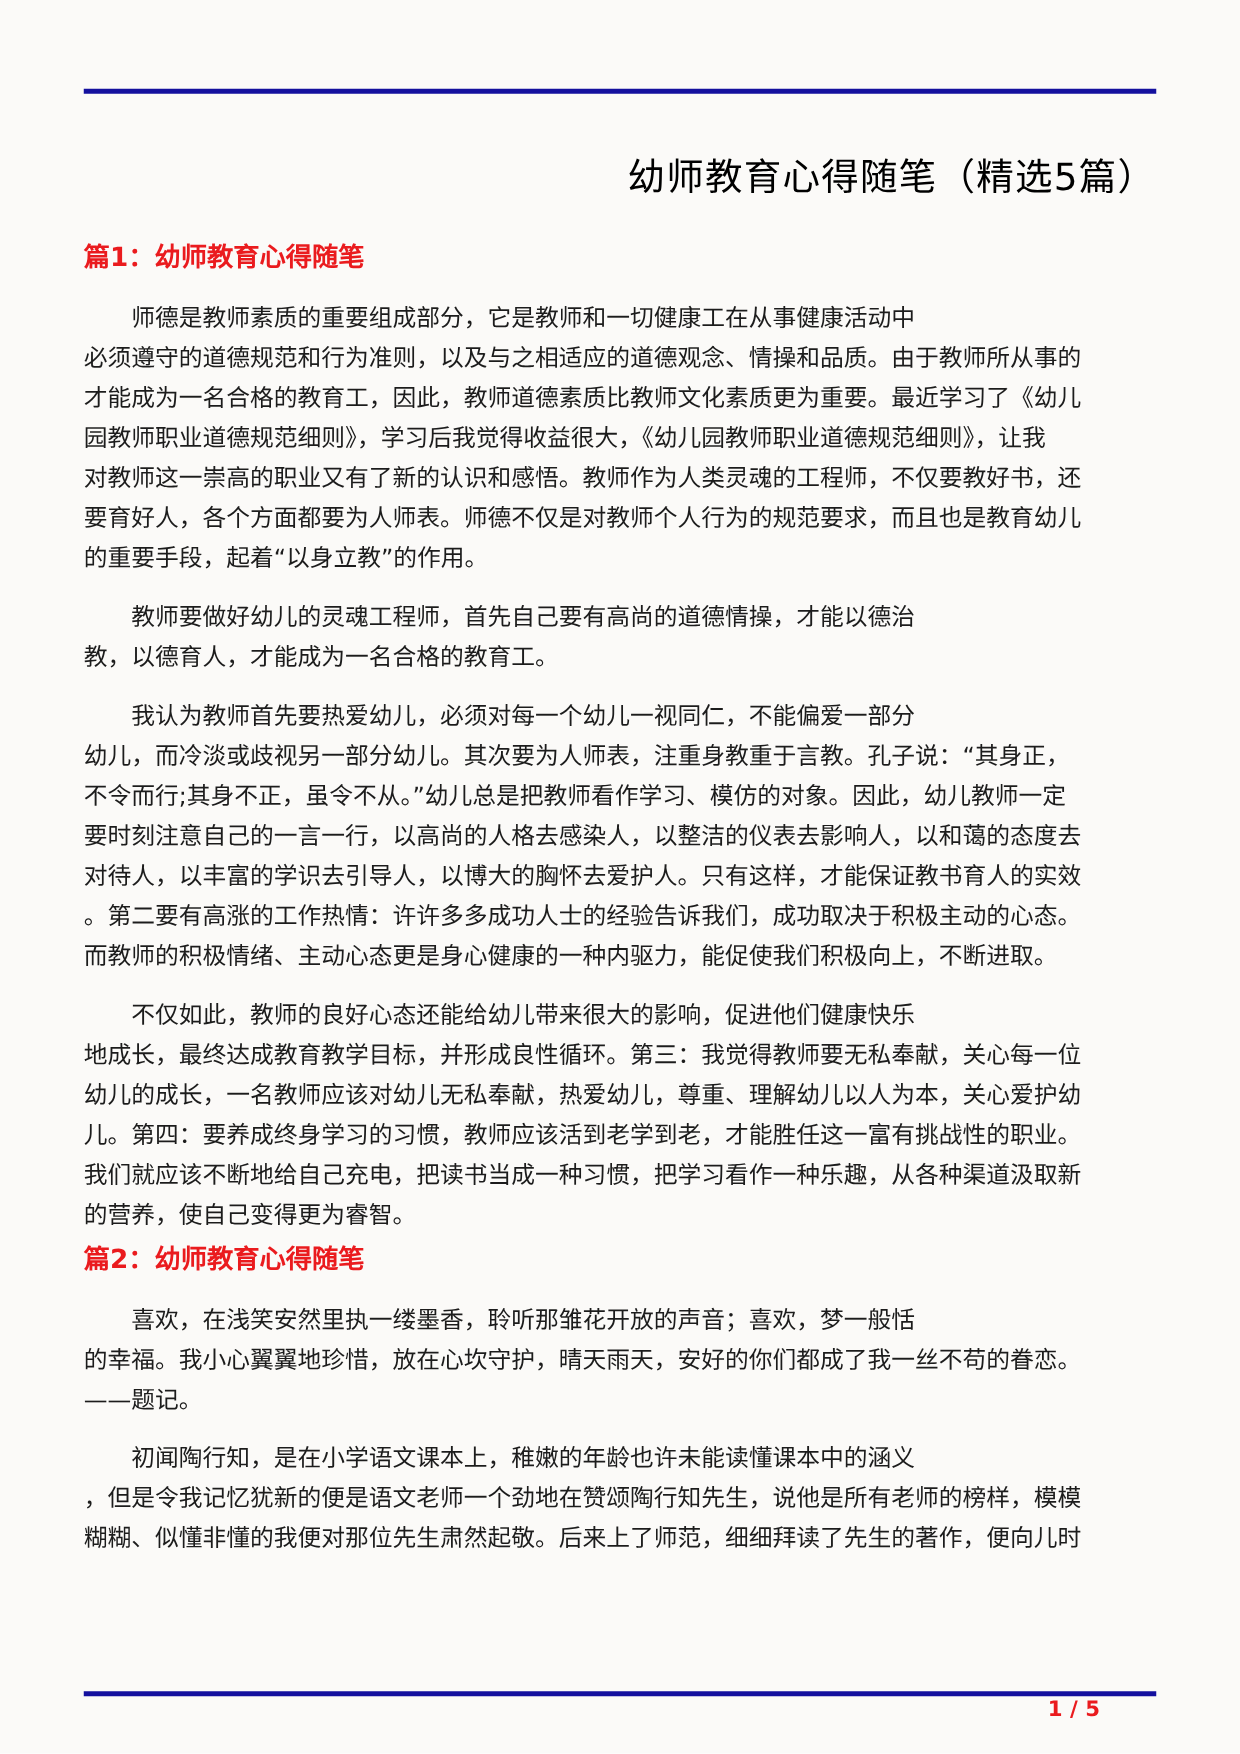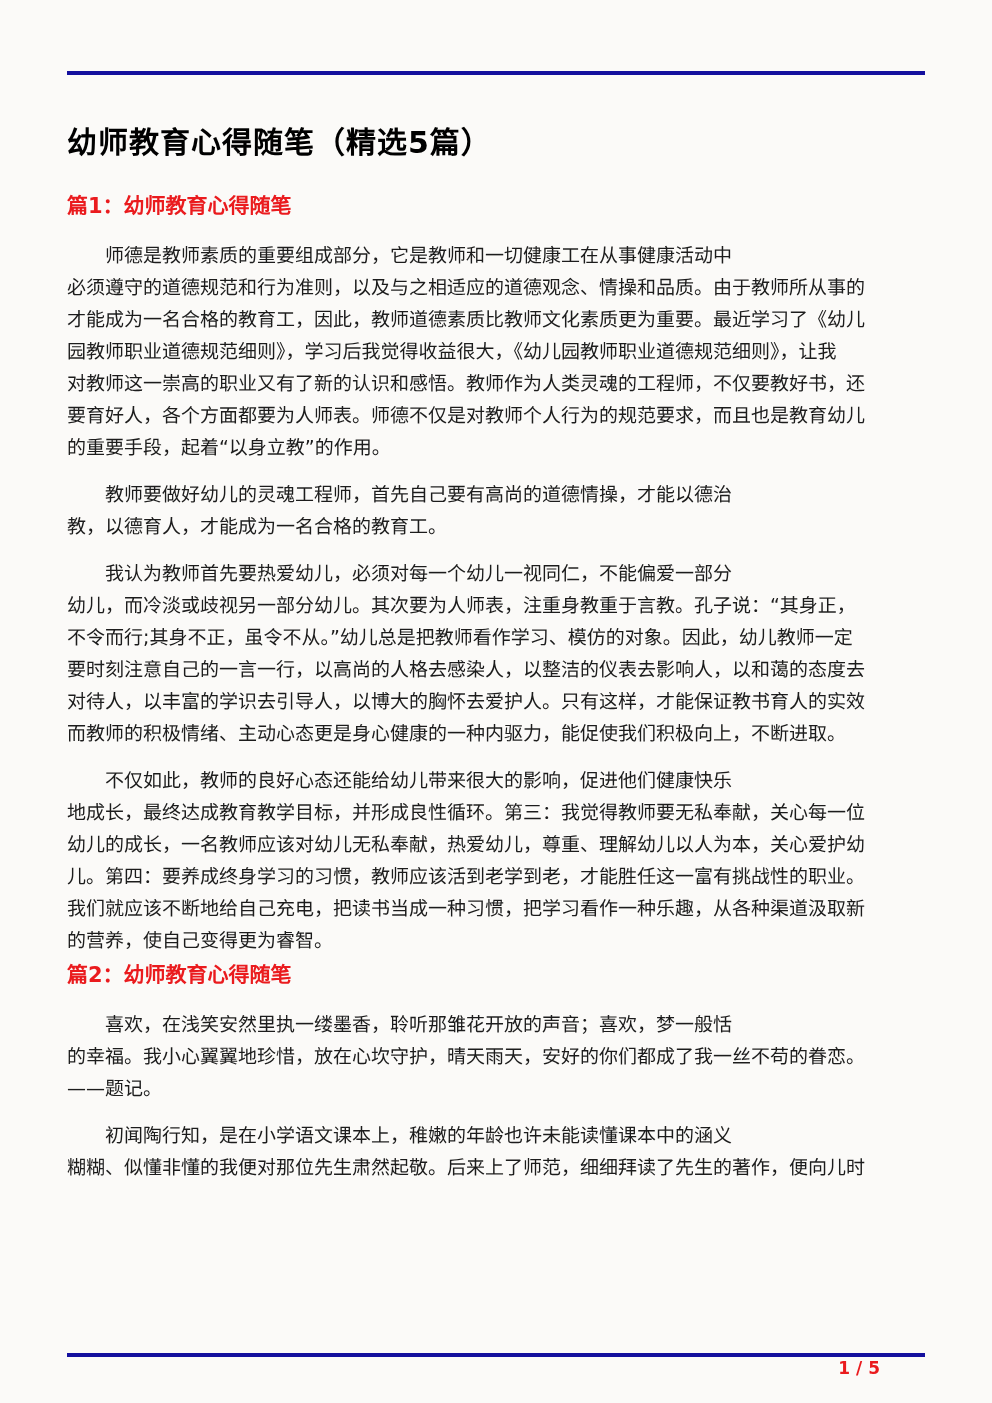--- a/index.html
+++ b/index.html
@@ -32,24 +32,24 @@
   .rule-top { top: 71px; }
   .rule-bottom { top: 1353px; }
   .content {
     position: absolute;
     top: 75px;
     left: 67px;
     width: 858px;
   }
   .doc-title {
     margin: 48px 0 0 0;
-    text-align: left;
+    text-align: right;
     font-size: 30px;
     line-height: 40px;
-    font-weight: bold;
+    font-weight: normal;
     color: #000000;
     letter-spacing: 1px;
   }
   .section-heading {
     margin: 6px 0 0 0;
     font-size: 21px;
     line-height: 26px;
     font-weight: bold;
     color: var(--heading-red);
   }
@@ -107,40 +107,42 @@
           <div class="para">
             <span class="line">教师要做好幼儿的灵魂工程师，首先自己要有高尚的道德情操，才能以德治</span>
             <span class="line">教，以德育人，才能成为一名合格的教育工。</span>
           </div>
           <div class="para">
             <span class="line">我认为教师首先要热爱幼儿，必须对每一个幼儿一视同仁，不能偏爱一部分</span>
             <span class="line">幼儿，而冷淡或歧视另一部分幼儿。其次要为人师表，注重身教重于言教。孔子说：“其身正，</span>
             <span class="line">不令而行;其身不正，虽令不从。”幼儿总是把教师看作学习、模仿的对象。因此，幼儿教师一定</span>
             <span class="line">要时刻注意自己的一言一行，以高尚的人格去感染人，以整洁的仪表去影响人，以和蔼的态度去</span>
             <span class="line">对待人，以丰富的学识去引导人，以博大的胸怀去爱护人。只有这样，才能保证教书育人的实效</span>
+            <span class="line">。第二要有高涨的工作热情：许许多多成功人士的经验告诉我们，成功取决于积极主动的心态。</span>
             <span class="line">而教师的积极情绪、主动心态更是身心健康的一种内驱力，能促使我们积极向上，不断进取。</span>
           </div>
           <div class="para">
             <span class="line">不仅如此，教师的良好心态还能给幼儿带来很大的影响，促进他们健康快乐</span>
             <span class="line">地成长，最终达成教育教学目标，并形成良性循环。第三：我觉得教师要无私奉献，关心每一位</span>
             <span class="line">幼儿的成长，一名教师应该对幼儿无私奉献，热爱幼儿，尊重、理解幼儿以人为本，关心爱护幼</span>
             <span class="line">儿。第四：要养成终身学习的习惯，教师应该活到老学到老，才能胜任这一富有挑战性的职业。</span>
             <span class="line">我们就应该不断地给自己充电，把读书当成一种习惯，把学习看作一种乐趣，从各种渠道汲取新</span>
             <span class="line">的营养，使自己变得更为睿智。</span>
           </div>
         </section>
         <section>
           <h2 class="section-heading">篇2：幼师教育心得随笔</h2>
           <div class="para">
             <span class="line">喜欢，在浅笑安然里执一缕墨香，聆听那雏花开放的声音；喜欢，梦一般恬</span>
             <span class="line">的幸福。我小心翼翼地珍惜，放在心坎守护，晴天雨天，安好的你们都成了我一丝不苟的眷恋。</span>
             <span class="line">——题记。</span>
           </div>
           <div class="para">
             <span class="line">初闻陶行知，是在小学语文课本上，稚嫩的年龄也许未能读懂课本中的涵义</span>
+            <span class="line">，但是令我记忆犹新的便是语文老师一个劲地在赞颂陶行知先生，说他是所有老师的榜样，模模</span>
             <span class="line">糊糊、似懂非懂的我便对那位先生肃然起敬。后来上了师范，细细拜读了先生的著作，便向儿时</span>
           </div>
         </section>
       </div>
   </div>
 
   <div class="rule rule-bottom"></div>
 
   <div class="page-number">1 / 5</div>
 </div>

